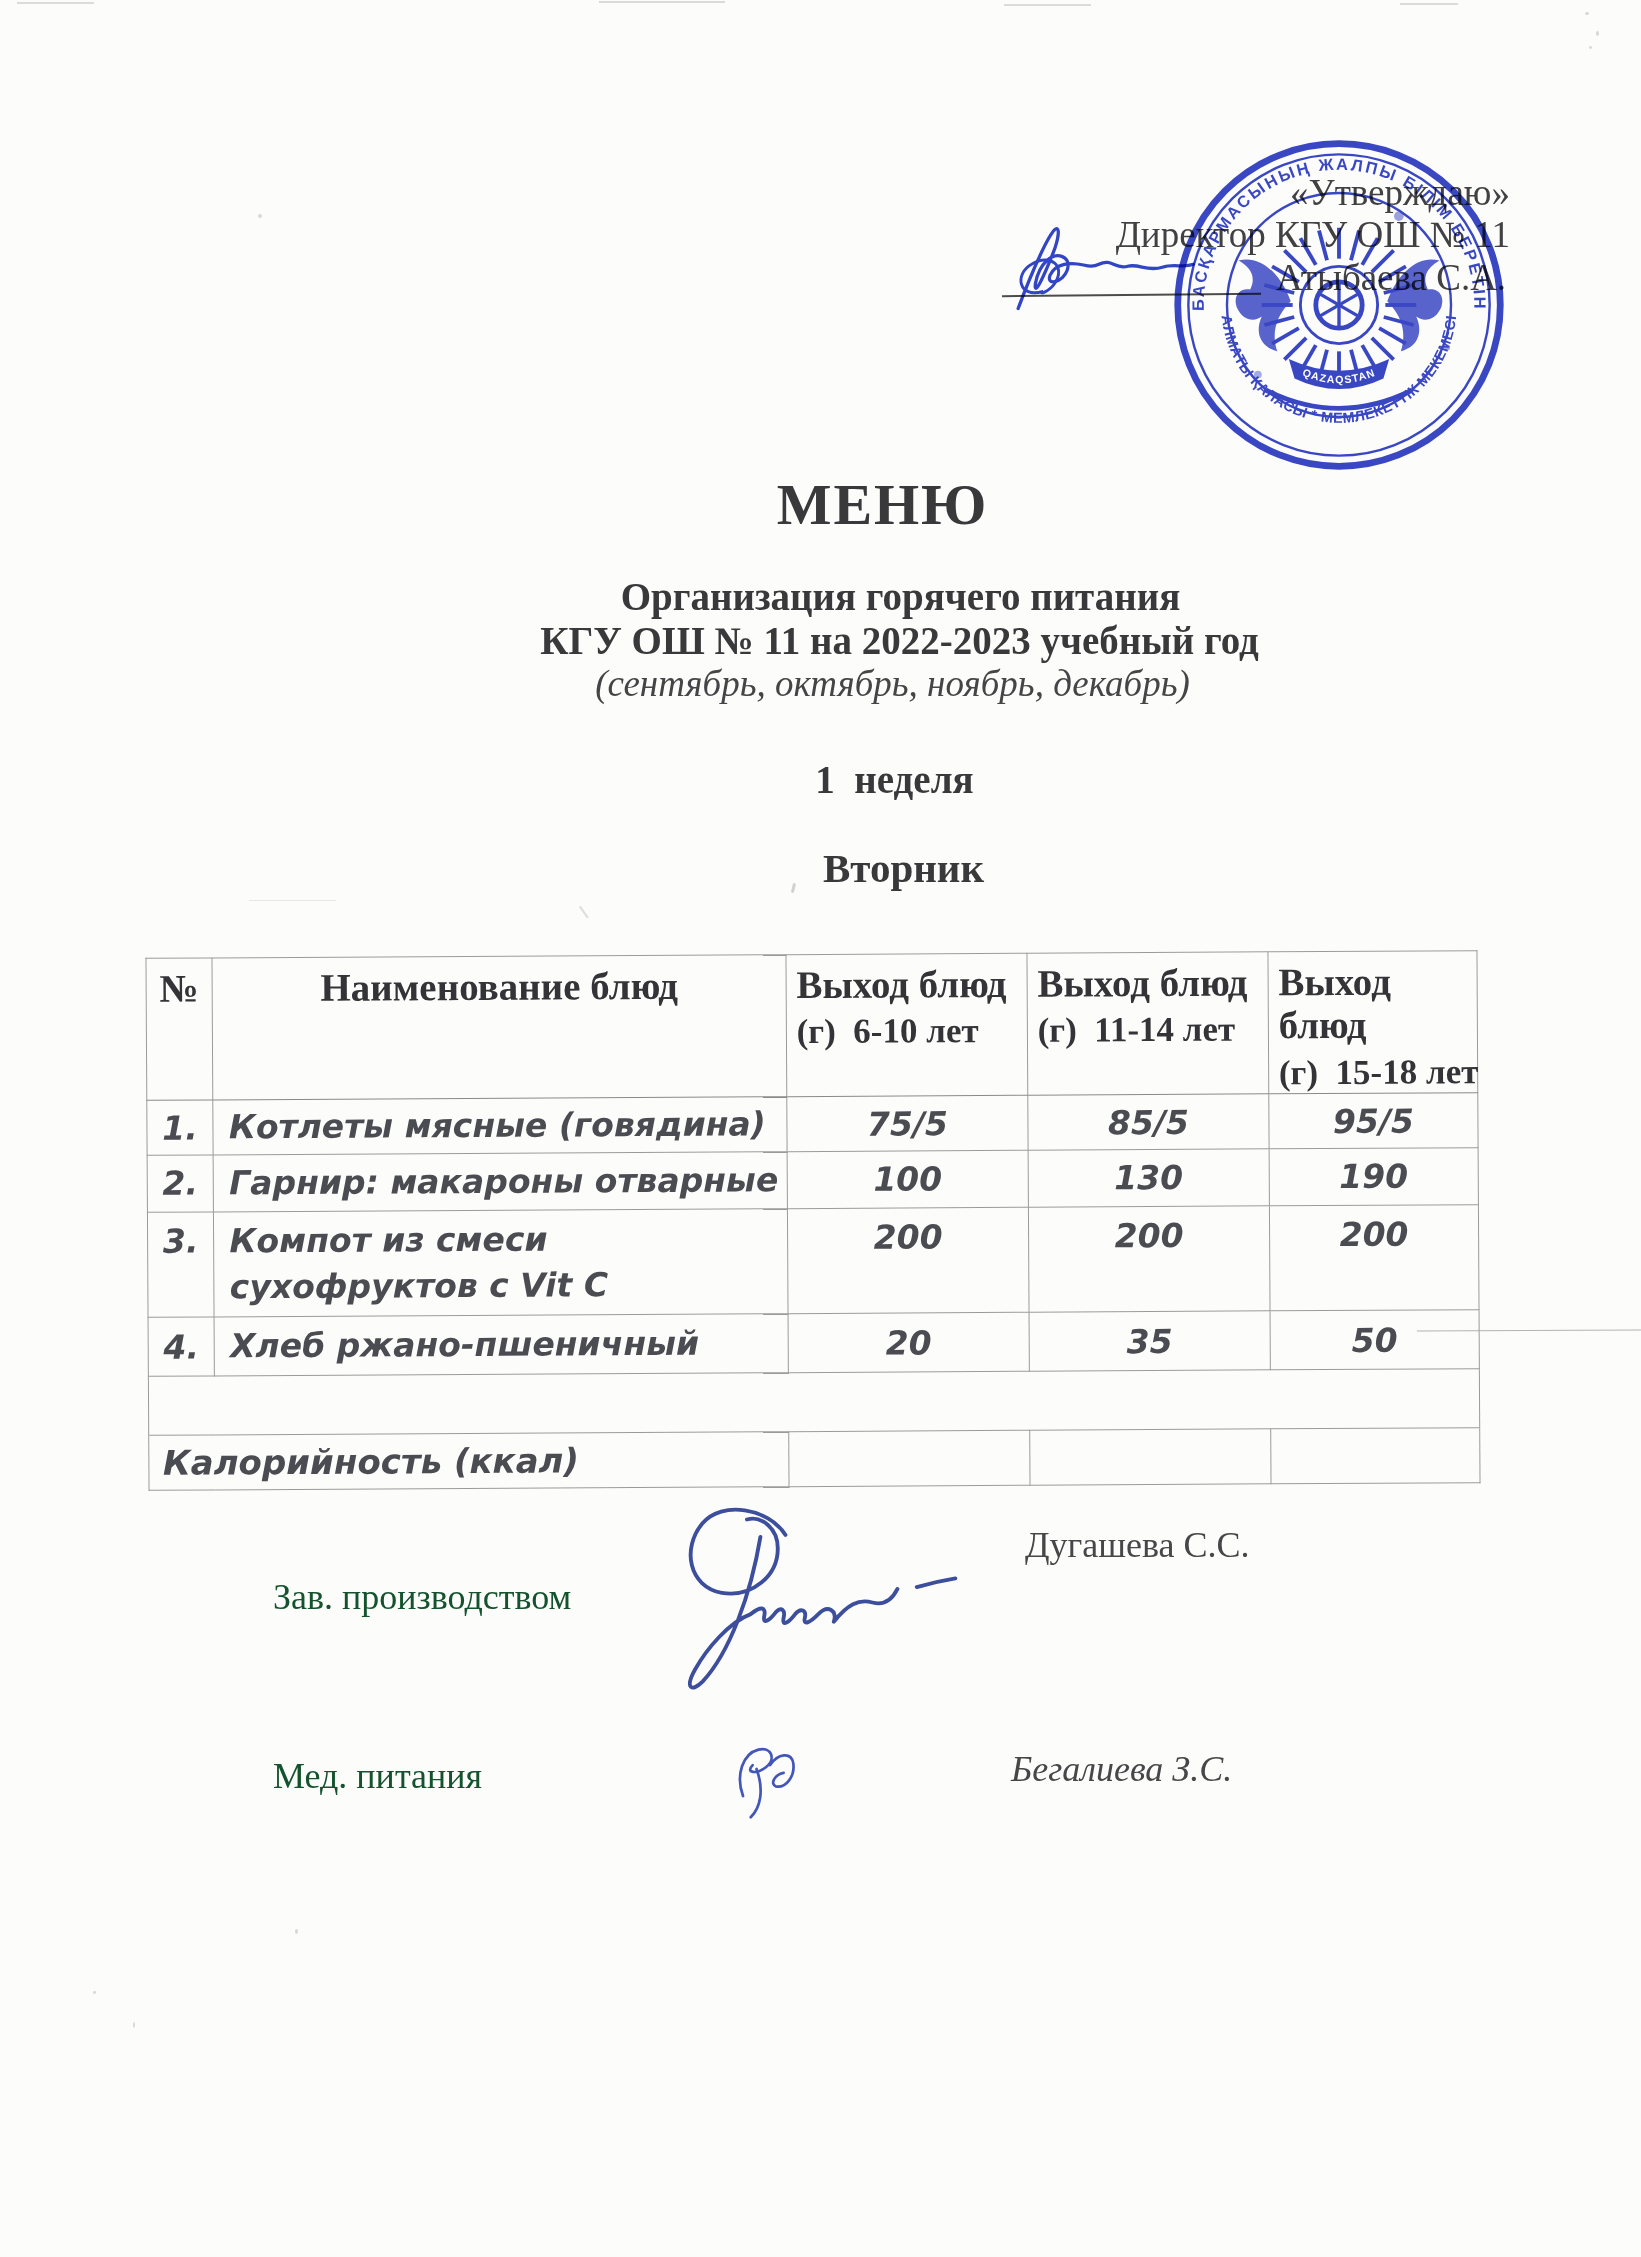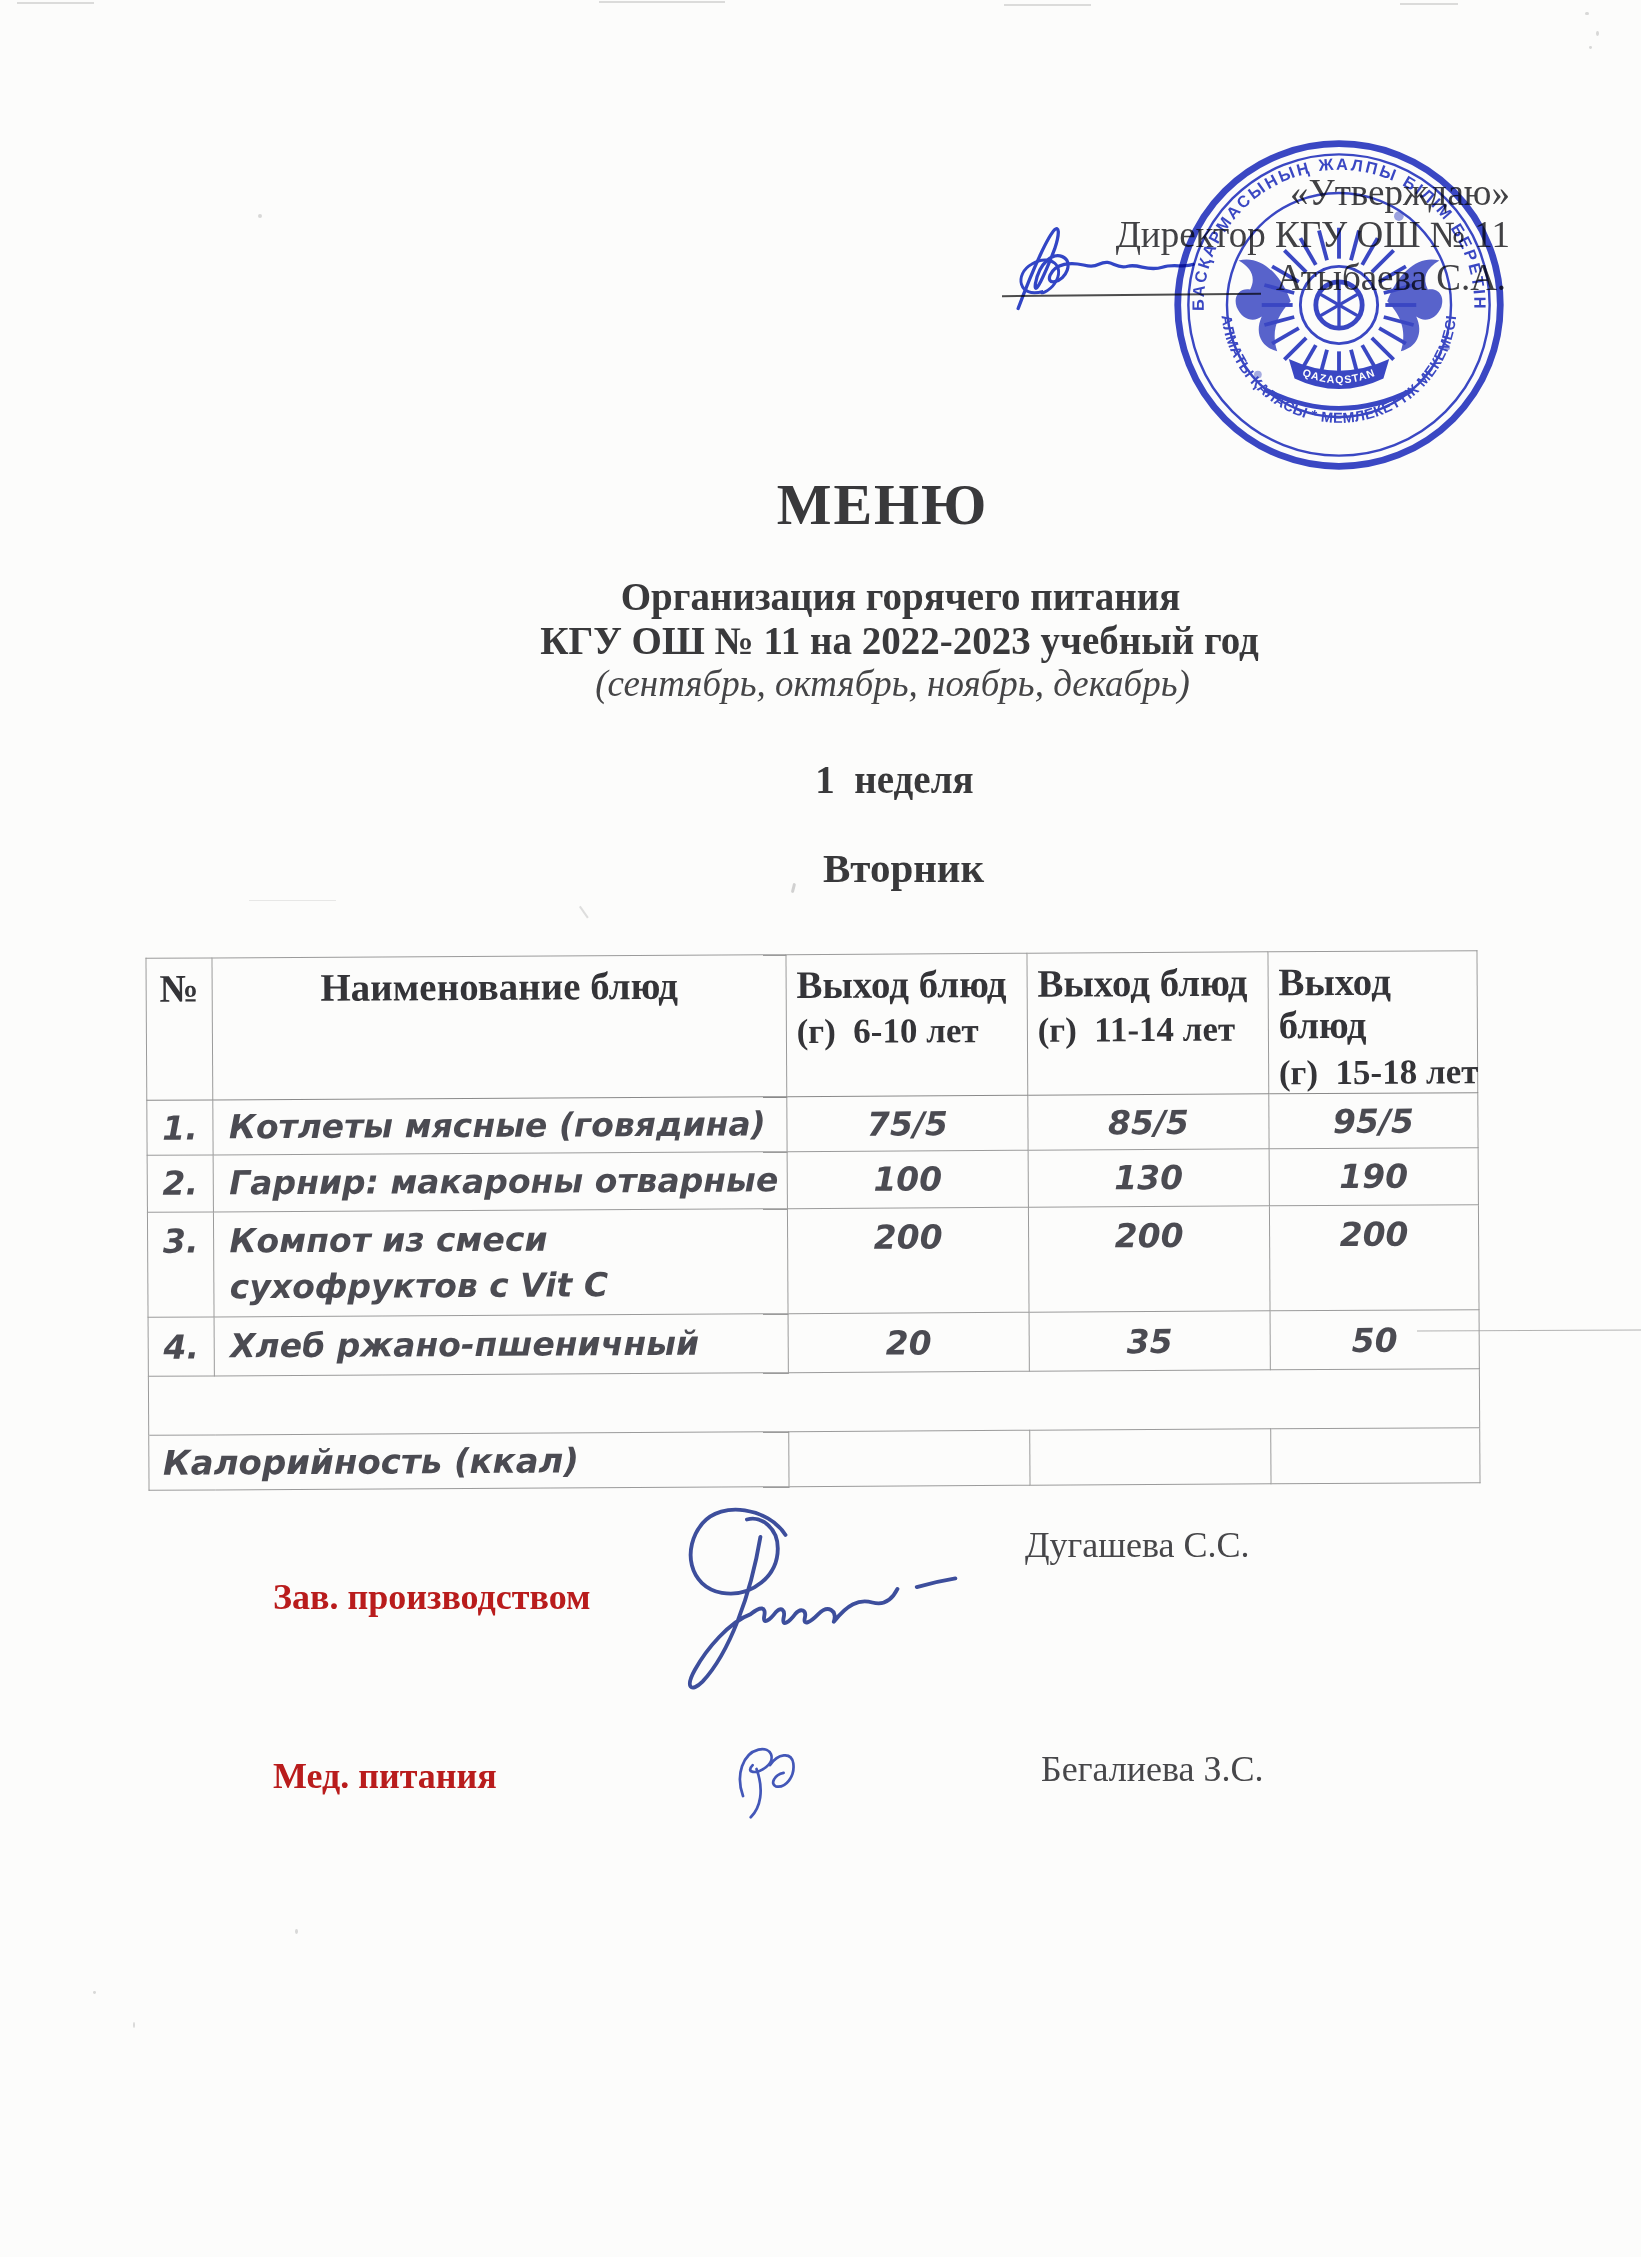--- a/index.html
+++ b/index.html
@@ -67,26 +67,26 @@
   .menu-table tr.r3 td{height:94px;vertical-align:top;padding-top:5.8px;}
   .menu-table tr.r4 td{height:50px;}
   .menu-table tr.spacer td{height:56px;border-bottom:none;}
   .menu-table tr.kcal td{height:52px;border-top:1px solid #9b9b9b;}
   .menu-table td.kcal-label{padding-left:13.5px;font-size:34px;}
   .table-edge-line{
     position:absolute;left:1417px;top:1330px;width:228px;height:0;
     border-top:1.9px solid #a0a0a0;transform:rotate(-0.3deg);opacity:.8;
   }
   
-  .sig-role{position:absolute;font-size:36px;color:#b91c1c;font-weight:bold;}
+  .sig-role{position:absolute;font-size:36px;color:#14532d;}
   .sig-name{position:absolute;font-size:36px;color:#47474a;}
   .role-zav{left:273px;top:1576px;}
   .name-zav{left:1025px;top:1524px;}
   .role-med{left:273px;top:1755px;}
-  .name-med{left:1041px;top:1748px;}
+  .name-med{left:1011px;top:1748px;font-style:italic;}
   
   .ink{position:absolute;mix-blend-mode:multiply;}
   .stamp{left:1170px;top:136px;width:338px;height:338px;opacity:.93;}
   .sig-director{left:1004px;top:222px;width:261px;height:101px;}
   .sig-zav{left:606px;top:1498px;width:415px;height:208px;}
   .sig-med{left:714px;top:1736px;width:116px;height:92px;}
 </style>
 </head>
 <body>
 

